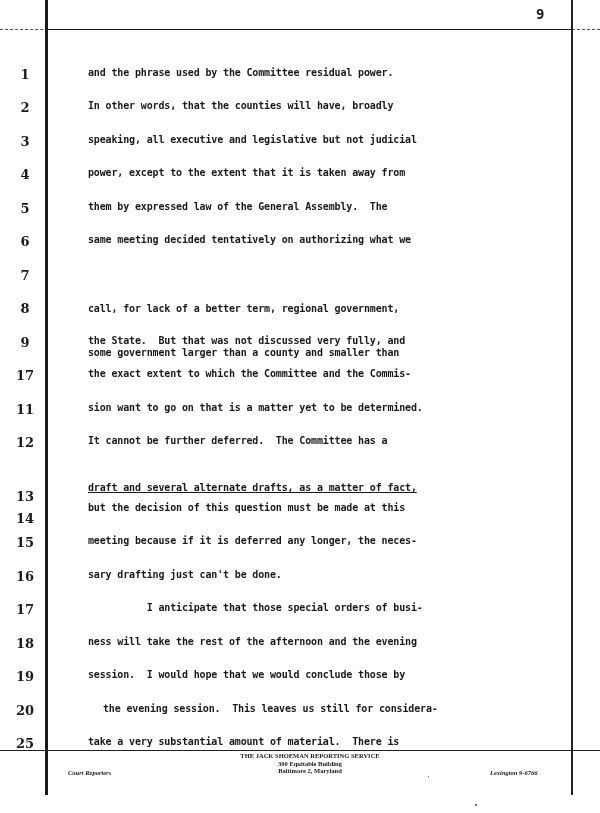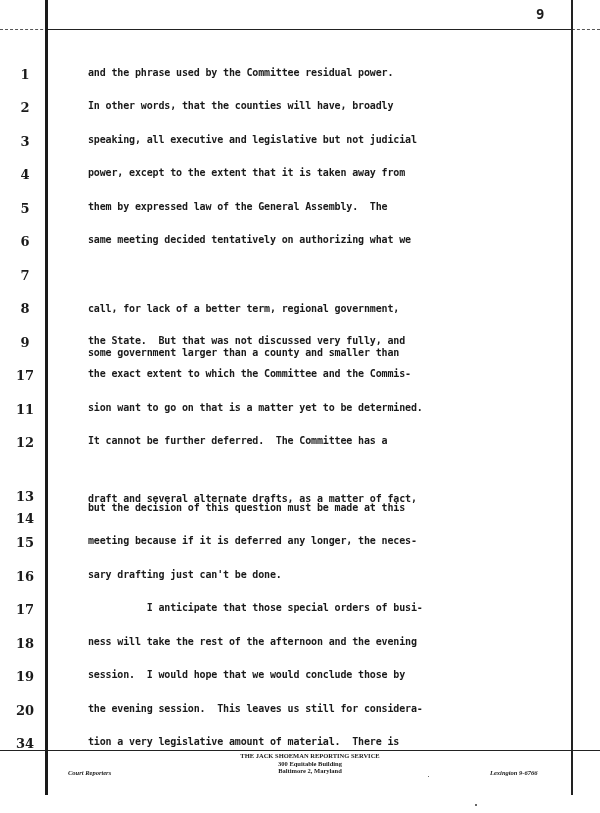--- a/index.html
+++ b/index.html
@@ -48,37 +48,37 @@
       <div class="tx" style="top: 319px; margin-top: 28px;">some government larger than a county and smaller than</div>
       <div class="ln" style="top: 334.6px;">9</div>
       <div class="tx" style="top: 334.6px;">the State.  But that was not discussed very fully, and</div>
       <div class="ln" style="top: 368.05px;">17</div>
       <div class="tx" style="top: 368.05px;">the exact extent to which the Committee and the Commis-</div>
       <div class="ln" style="top: 401.5px;">11</div>
       <div class="tx" style="top: 401.5px;">sion want to go on that is a matter yet to be determined.</div>
       <div class="ln" style="top: 434.95px;">12</div>
       <div class="tx" style="top: 434.95px;">It cannot be further deferred.  The Committee has a</div>
       <div class="ln" style="top: 489px;">13</div>
-      <div class="tx" style="top: 493px;">draft and several alternate drafts, as a matter of fact,</div>
+      <div class="tx" style="top: 482px; text-decoration: underline;">draft and several alternate drafts, as a matter of fact,</div>
       <div class="ln" style="top: 511px;">14</div>
       <div class="tx" style="top: 501.85px;">but the decision of this question must be made at this</div>
       <div class="ln" style="top: 535.3px;">15</div>
       <div class="tx" style="top: 535.3px;">meeting because if it is deferred any longer, the neces-</div>
       <div class="ln" style="top: 568.75px;">16</div>
       <div class="tx" style="top: 568.75px;">sary drafting just can't be done.</div>
       <div class="ln" style="top: 602.2px;">17</div>
       <div class="tx" style="top: 602.2px;">          I anticipate that those special orders of busi-</div>
       <div class="ln" style="top: 635.65px;">18</div>
       <div class="tx" style="top: 635.65px;">ness will take the rest of the afternoon and the evening</div>
       <div class="ln" style="top: 669.1px;">19</div>
       <div class="tx" style="top: 669.1px;">session.  I would hope that we would conclude those by</div>
       <div class="ln" style="top: 702.55px;">20</div>
-      <div class="tx" style="top: 702.55px;">the evening session.  This leaves us still for considera-</div>
-      <div class="ln" style="top: 736px;">34</div>
-      <div class="tx" style="top: 736px;">tion a very legislative amount of material.  There is</div>
+      <div class="tx" style="top: 702.55px; margin-left: 15px;">the evening session.  This leaves us still for considera-</div>
+      <div class="ln" style="top: 736px;">25</div>
+      <div class="tx" style="top: 736px;">take a very substantial amount of material.  There is</div>
     </div>
 
   <div class="footer-left">Court Reporters</div>
   <div class="footer-center">
     <div>THE JACK SHOEMAN REPORTING SERVICE</div>
     <div>300 Equitable Building</div>
     <div>Baltimore 2, Maryland</div>
   </div>
   <div class="footer-right">Lexington 9-6766</div>
 

